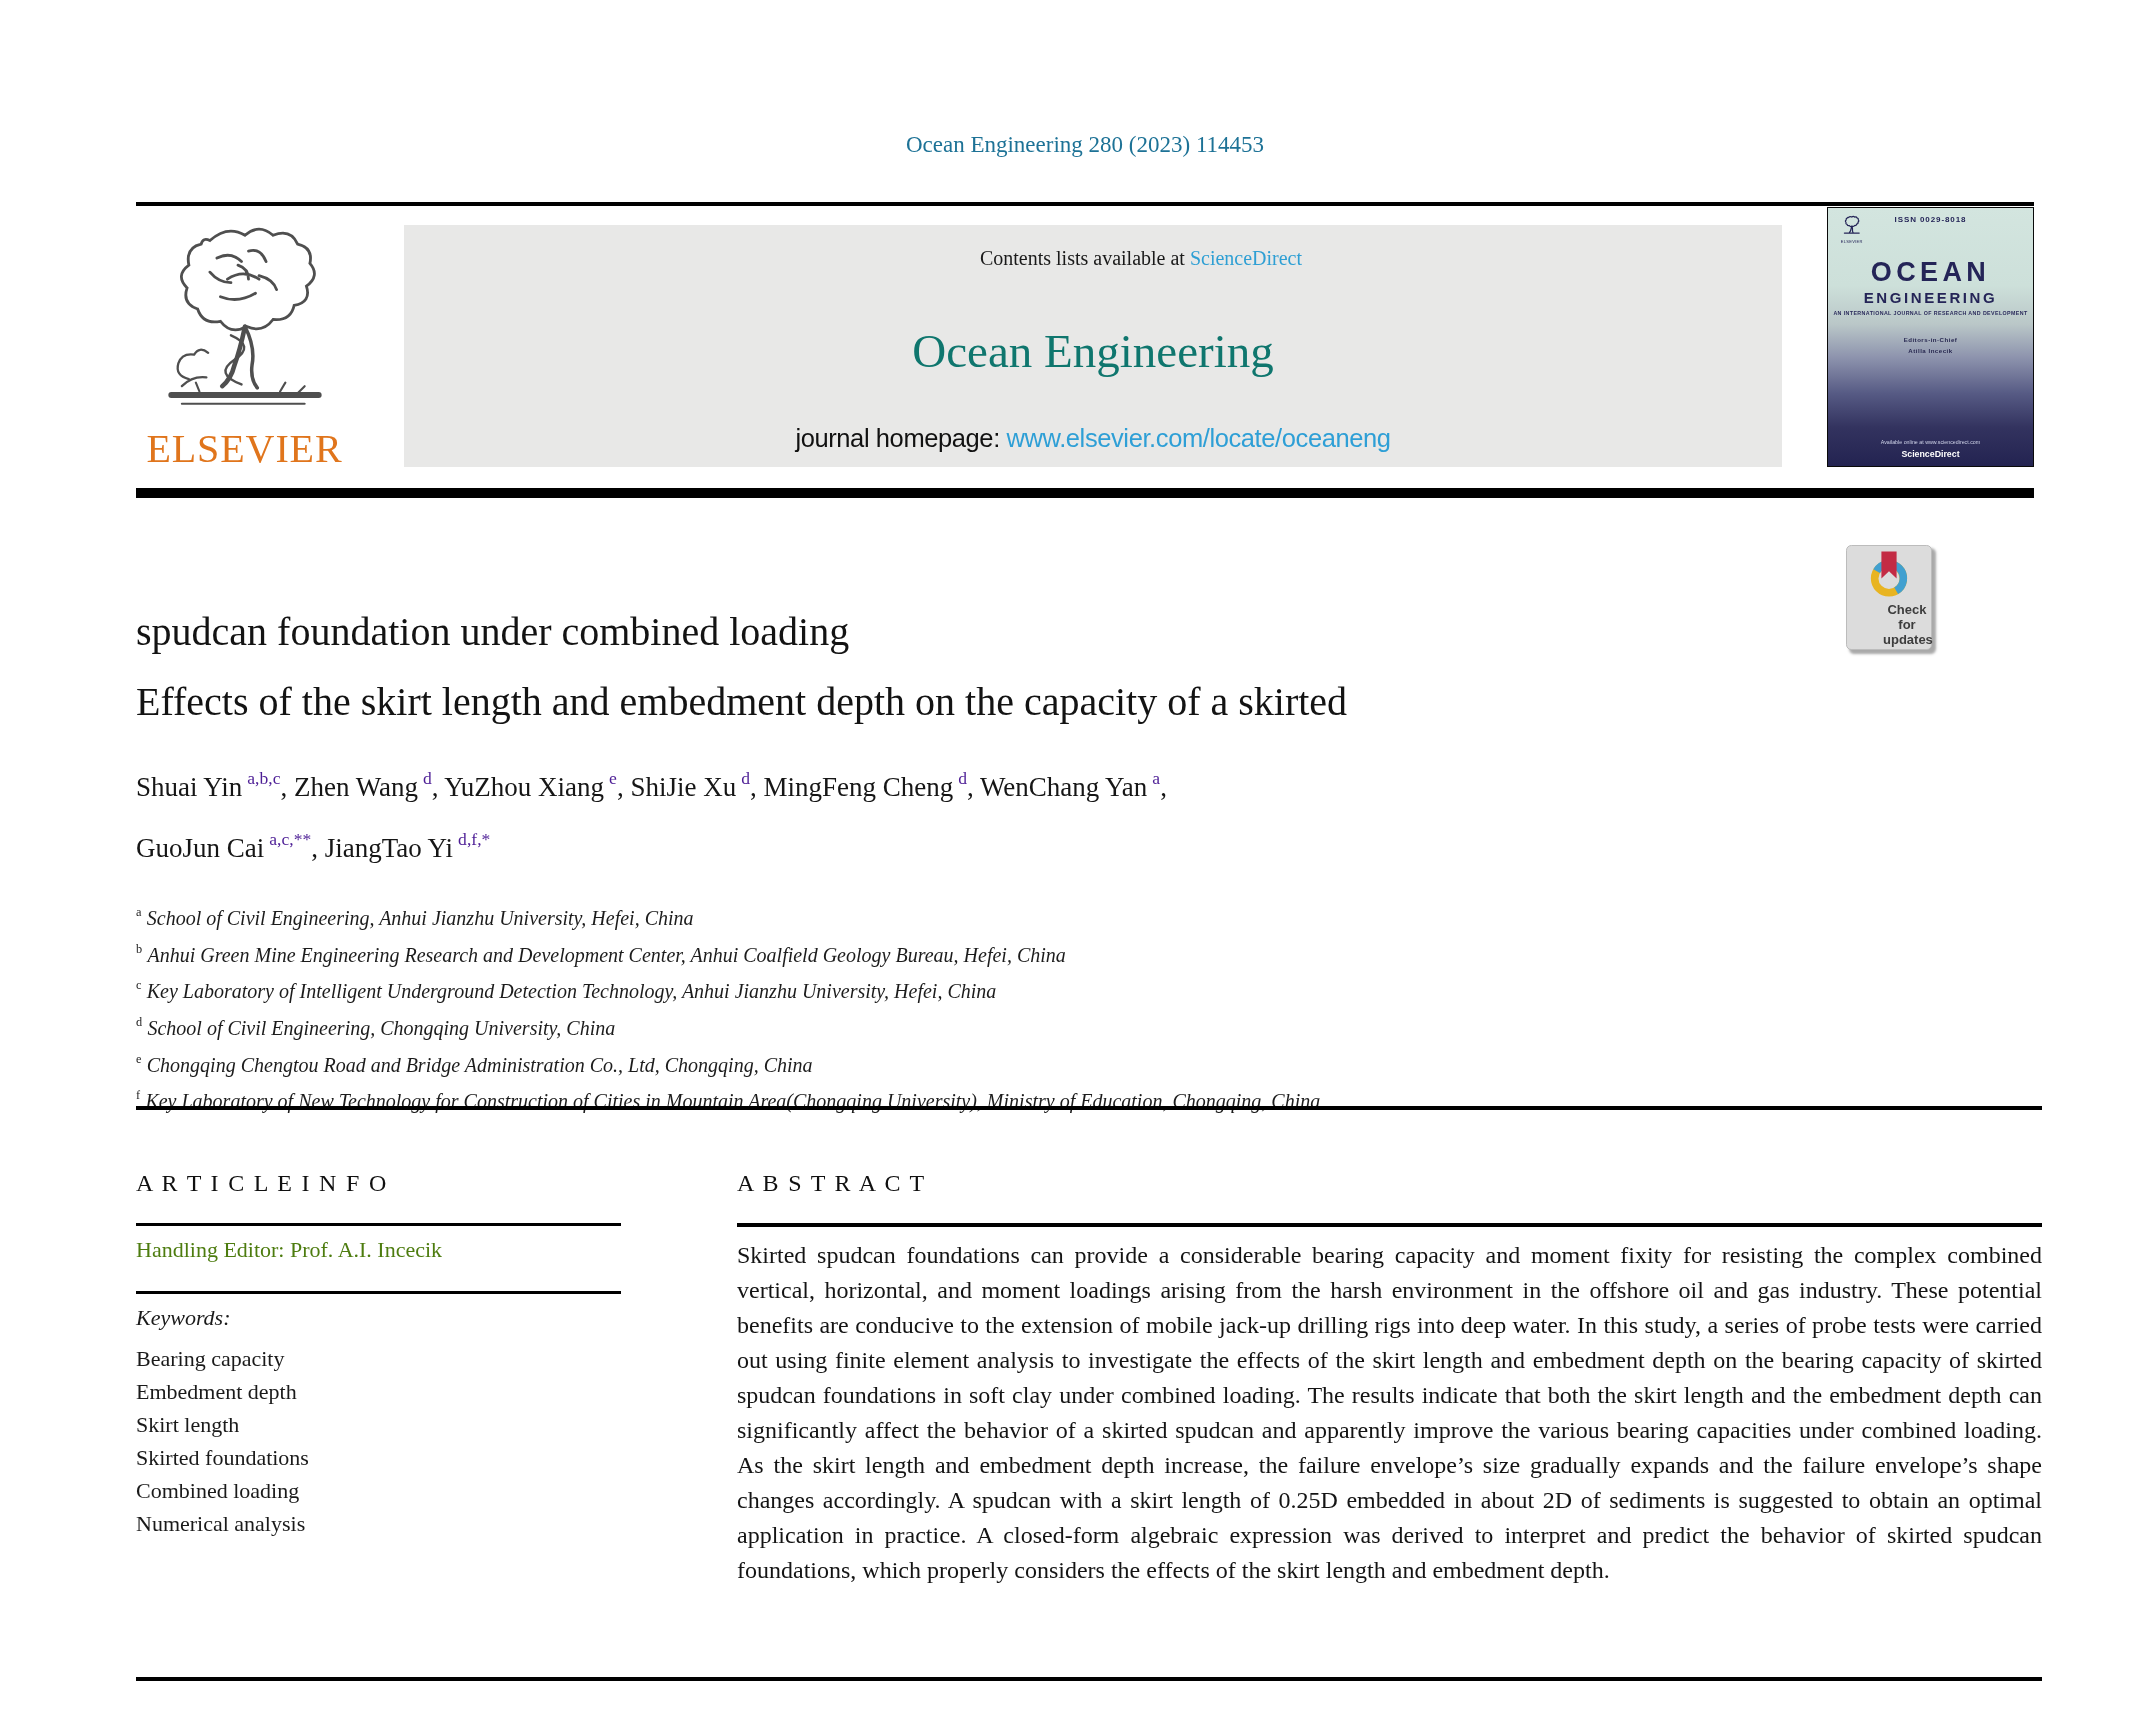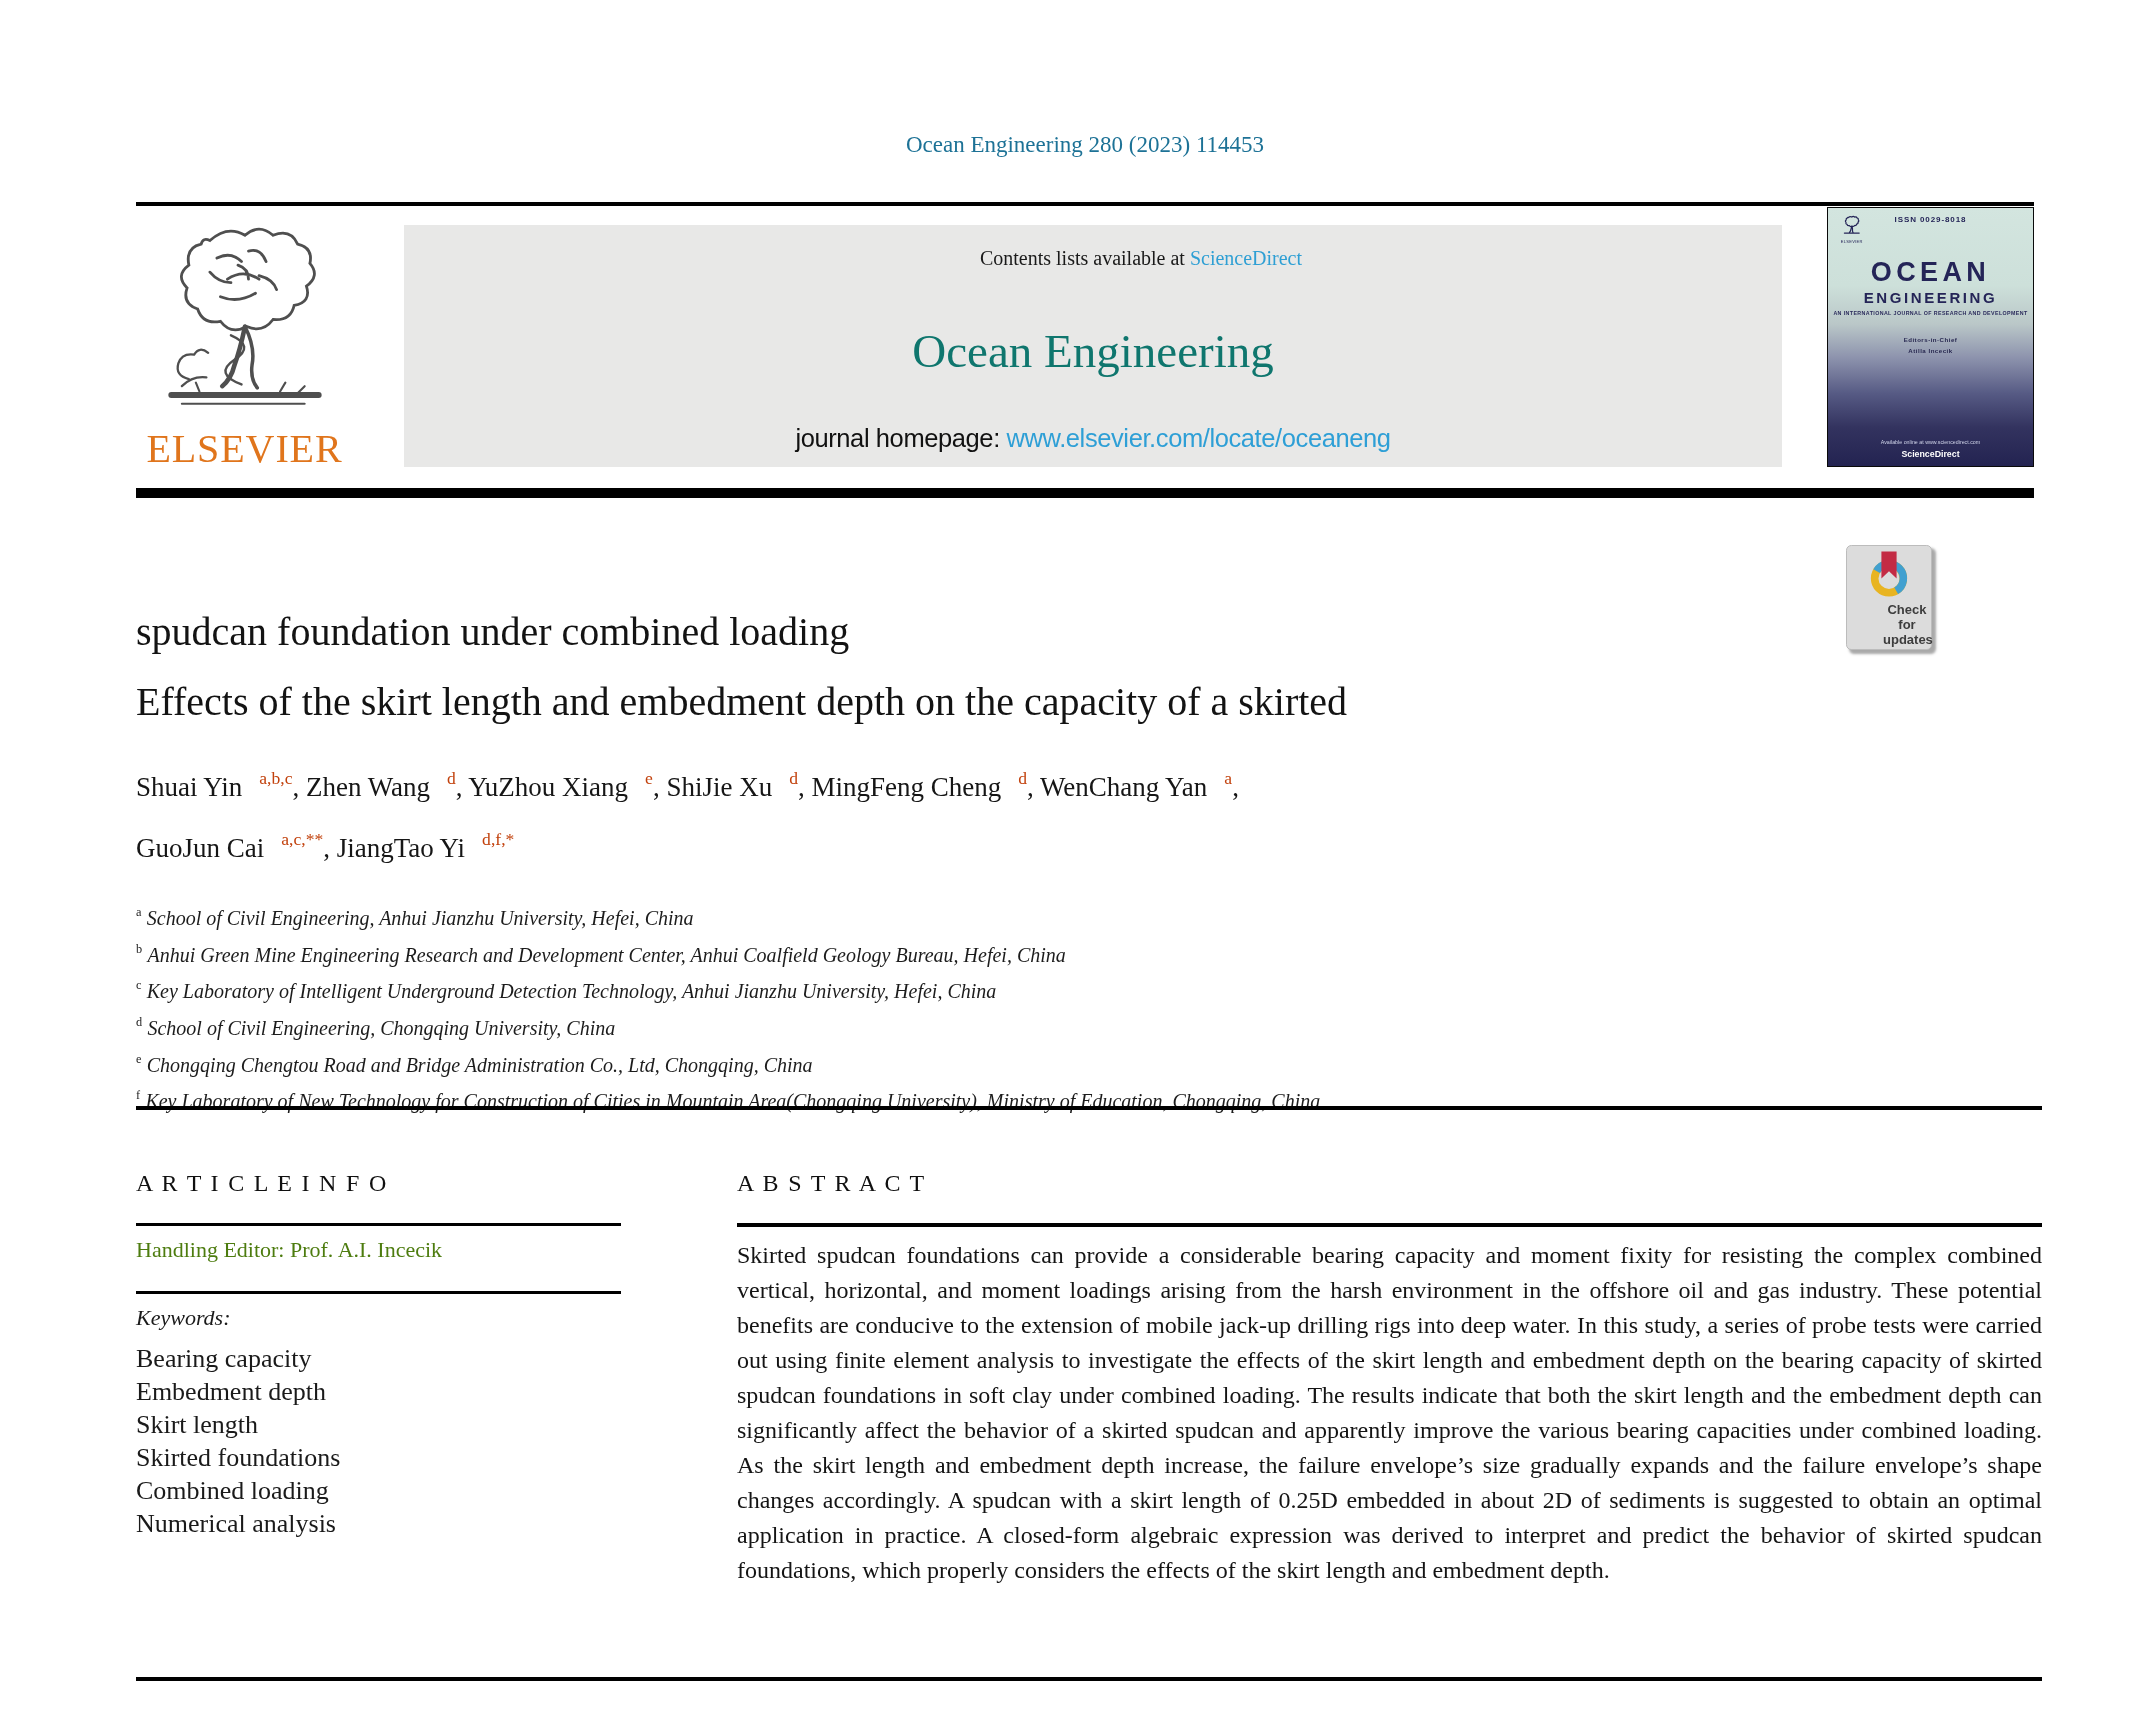--- a/index.html
+++ b/index.html
@@ -66,33 +66,33 @@
     position:absolute;left:1846px;top:545px;width:84px;height:103px;
     background:#dcdcdc;border:0.9px solid #bcbcbc;border-radius:5.3px;
     box-shadow:3.5px 3.5px 2.6px #a9a9a9;text-align:center;cursor:pointer;
   }
   .badge svg{display:block;margin:1.8px auto 0;}
   .badge .bl{font-family:"Liberation Sans", sans-serif;font-weight:bold;font-size:13px;color:#3d3d3d;line-height:15px;margin-left:36px;}
 
   
   .title{position:absolute;left:136px;top:597px;width:1756px;font-size:40px;line-height:70px;color:#131313;white-space:nowrap;}
   .authors{position:absolute;left:136px;top:753px;width:1756px;font-size:27px;line-height:54px;color:#161616;white-space:nowrap;}
-  .authors sup{font-size:17.6px;color:#c2410c;position:relative;top:-1.8px;margin-left:17px;font-family:Liberation Serif, serif;}
+  .authors sup{font-size:17.6px;color:#4c1d95;position:relative;top:-1.8px;margin-left:5px;font-family:Liberation Serif, serif;}
   .affils{position:absolute;left:136px;top:897px;width:1756px;font-size:20px;line-height:32px;font-style:italic;color:#1c1c1c;}
   .affils .row sup{font-style:normal;font-size:12.3px;margin-right:5.3px;position:relative;top:-0.9px;}
 
   
   .col-heading{font-size:24px;letter-spacing:1.8px;color:#101010;}
   .leftcol{position:absolute;left:136px;top:1170px;width:485px;}
   .leftcol .hr{position:absolute;left:0;width:485px;height:2.6px;background:#000;}
   .leftcol .hr1{top:53px;}
   .leftcol .hr2{top:121px;}
   .leftcol .editor{position:absolute;top:67px;left:0;width:485px;font-size:22px;color:#4d7c0f;}
   .leftcol .kwlabel{position:absolute;top:135px;left:0;font-size:22px;font-style:italic;color:#1a1a1a;}
-  .leftcol .kwlist{position:absolute;top:172px;left:0;width:485px;font-size:26px;line-height:33px;color:#1a1a1a;}
+  .leftcol .kwlist{position:absolute;top:172px;left:0;width:485px;font-size:22px;line-height:33px;color:#1a1a1a;}
   .rightcol{position:absolute;left:737px;top:1170px;width:1305px;}
   .rightcol .hr{position:absolute;top:53px;left:0;width:1305px;height:3.5px;background:#000;}
   .rightcol .abstract{
     position:absolute;top:68px;left:0;width:1305px;
     font-size:24px;line-height:35px;text-align:justify;color:#141414;
   }
 </style>
 </head>
 <body>
 

